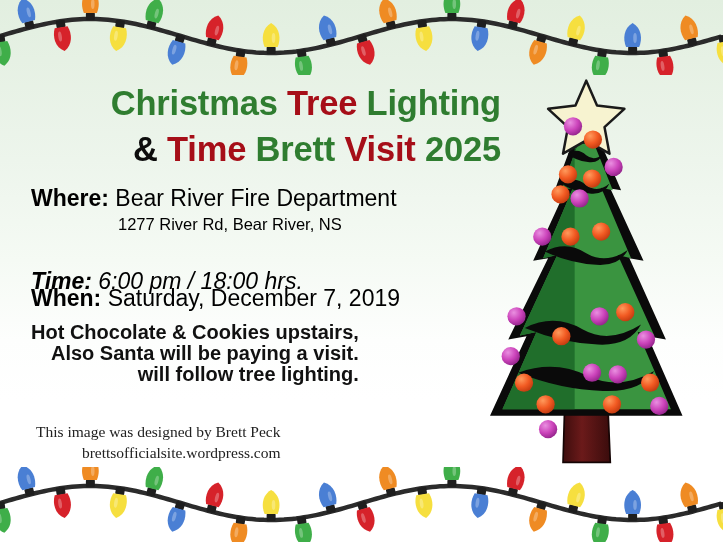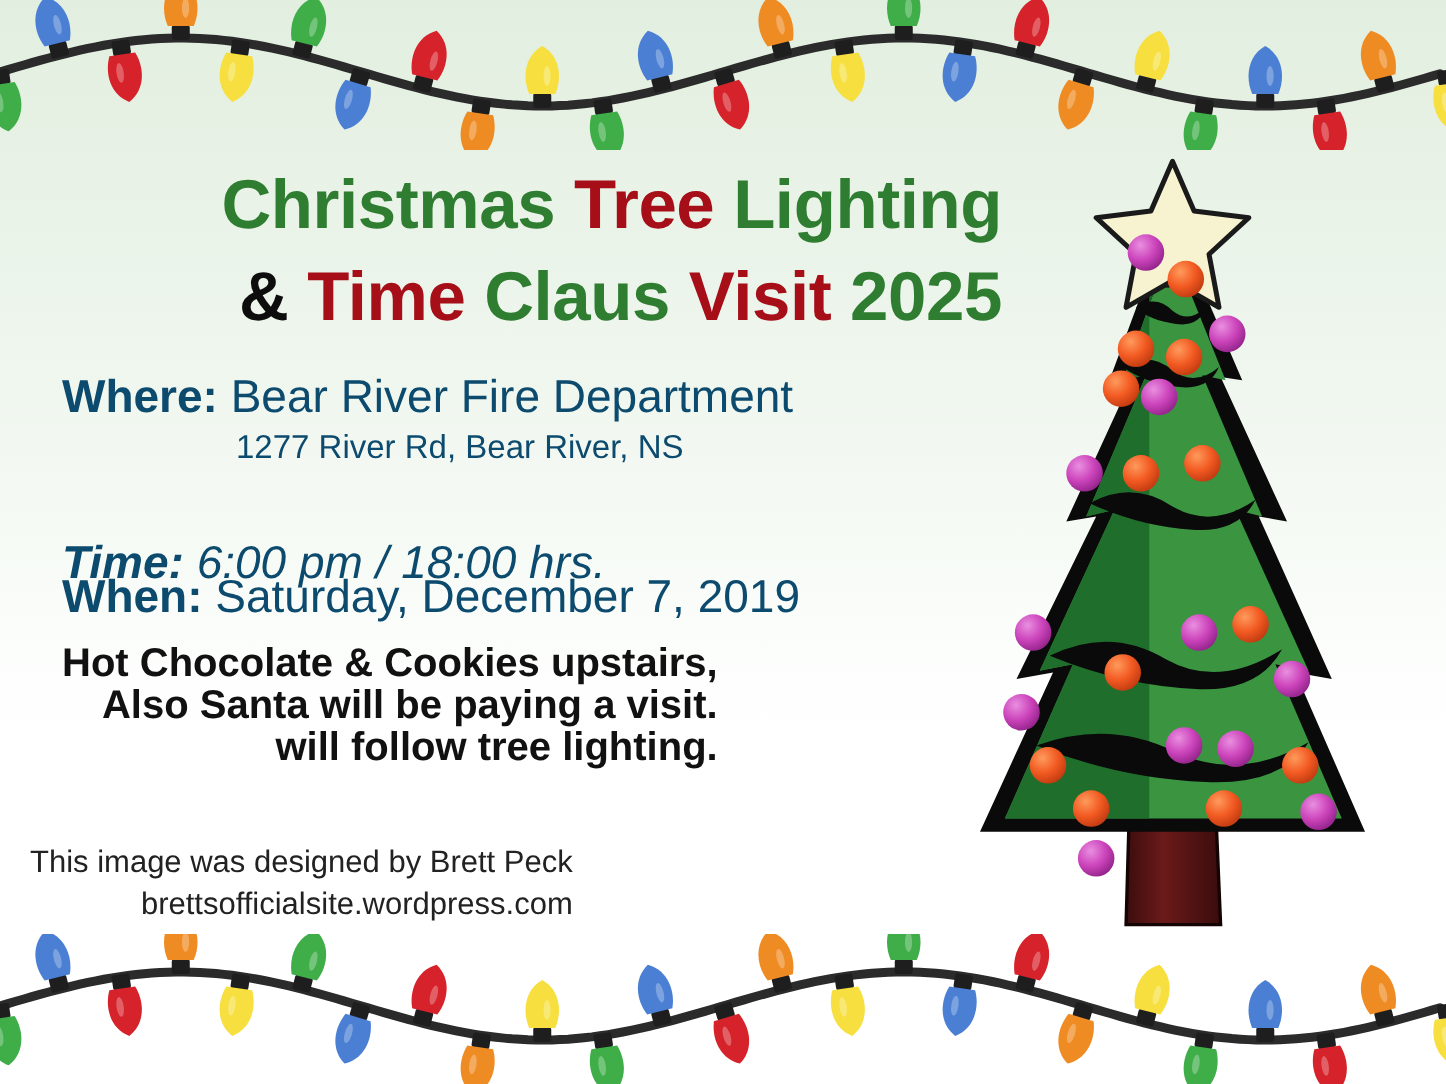--- a/index.html
+++ b/index.html
@@ -61,21 +61,21 @@
   }
   .title.line1 { top: 80px; }
   .title.line2 { top: 126px; }
   .w-green { color: #2f7d30; }
   .w-red   { color: #a60e18; }
   .w-black { color: #0d0d0d; }
 
   .detail {
     position: absolute;
     left: 31px;
-    color: #0c4a6e;
+    color: #000000;
     font-size: 23px;
     line-height: 30px;
     white-space: nowrap;
   }
   .detail .lbl { font-weight: bold; }
   .detail.where   { top: 183px; }
   .detail.addr {
     top: 213px;
     left: 118px;
     font-size: 16.5px;
@@ -89,26 +89,27 @@
     left: 31px;
     top: 322px;
     color: #111111;
     font-size: 20px;
     font-weight: bold;
     line-height: 21px;
     white-space: nowrap;
   }
   .credit {
     position: absolute;
-    left: 15px;
+    left: 36px;
     top: 421px;
     color: #222222;
     font-size: 15.5px;
     line-height: 21px;
     white-space: nowrap;
+    font-family: Liberation Serif, serif;
   }
 
   
   .tree-wrap {
     position: absolute;
     left: 452px;
     top: 74px;
     width: 271px;
     height: 390px;
   }
@@ -254,21 +255,21 @@
     </svg>
   </div>
 
   <div class="text-col">
 
     <div class="title line1">
       <span class="w-green">Christmas </span><span class="w-red">Tree </span><span class="w-green">Lighting</span>
     </div>
 
     <div class="title line2">
-      <span class="w-black">&amp; </span><span class="w-red">Time </span><span class="w-green">Claus </span><span class="w-red">Visit </span><span class="w-green">2025</span>
+      <span class="w-black">&amp; </span><span class="w-red">Time </span><span class="w-green">Brett </span><span class="w-red">Visit </span><span class="w-green">2025</span>
     </div>
 
     <div class="detail where">
       <span class="lbl">Where:</span>
       <span>Bear River Fire Department</span>
     </div>
 
     <div class="detail addr">1277 River Rd, Bear River, NS</div>
 
     <div class="detail when">

